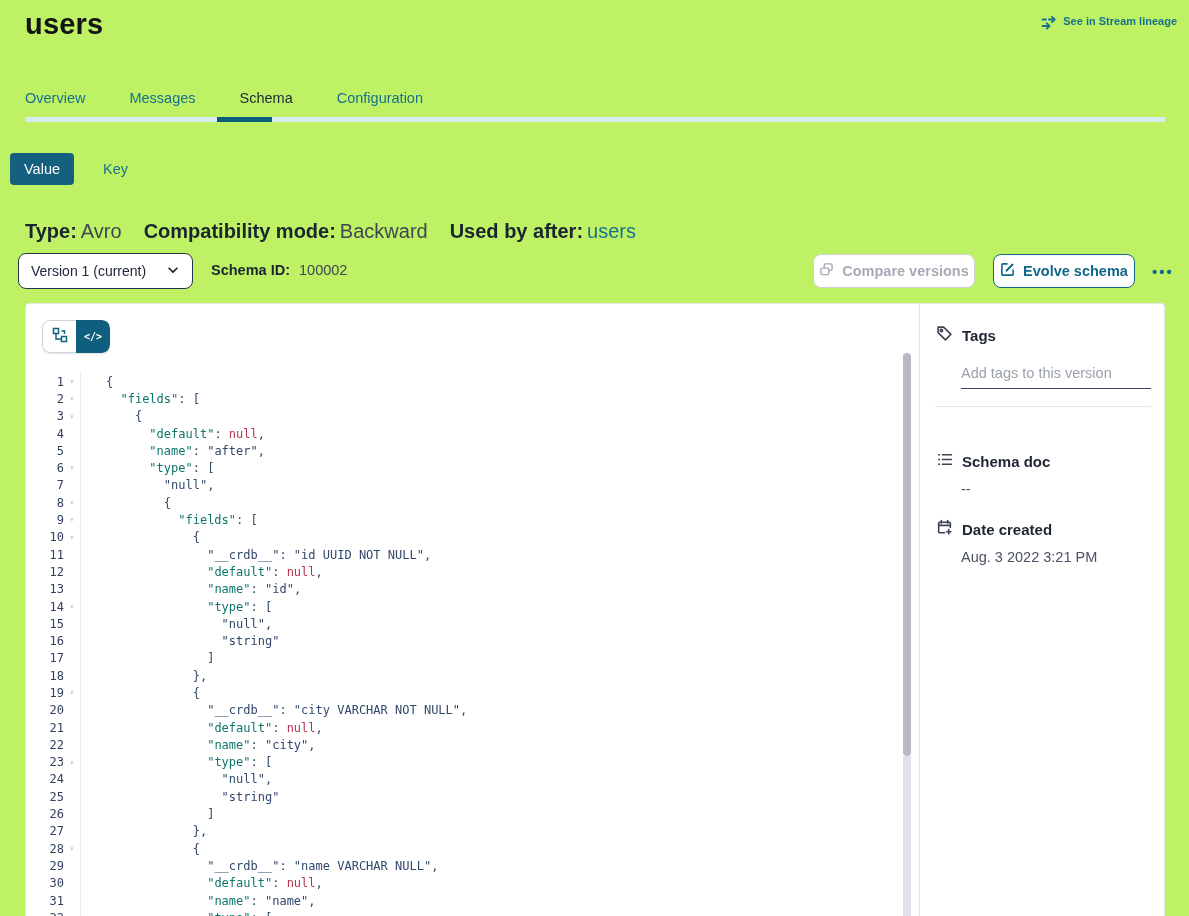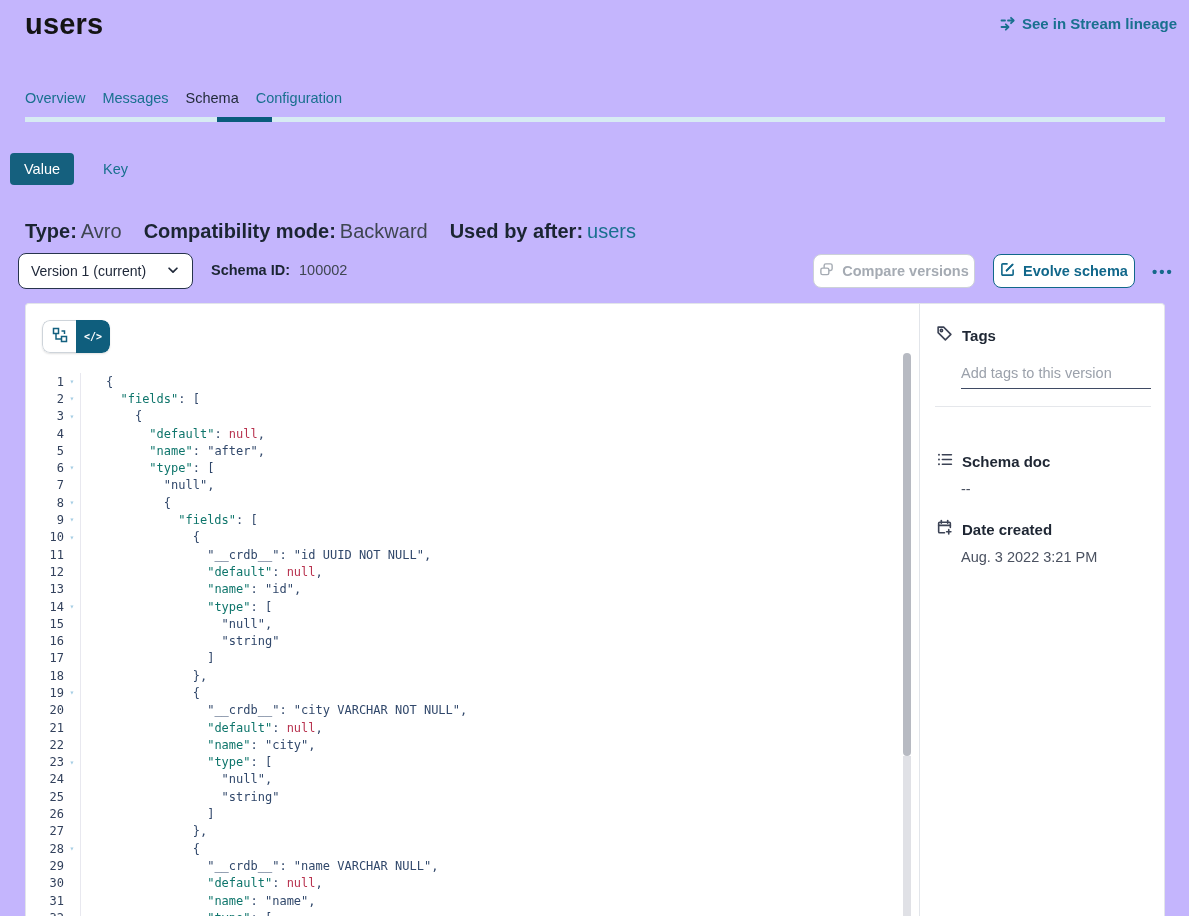--- a/index.html
+++ b/index.html
@@ -3,27 +3,27 @@
 <meta charset="utf-8">
 <style>
   :root{
     --accent:#15607e; --link:#19708f; --ink:#1b2532; --body:#3c4350;
     --tok-key:#0e756b; --tok-str:#31486b; --tok-null:#b8334f;
     --line-num:#32415c; --fold:#a5cde4; --border:#e2e5ea;
   }
   *{box-sizing:border-box;margin:0;padding:0;}
   html,body{background:#fff;}
   body{font-family:"Liberation Sans",sans-serif;color:var(--body);}
-  .stage{position:relative;width:1189px;height:916px;background:#c4b5fd;overflow:hidden;}
+  .stage{position:relative;width:1189px;height:916px;background:#bef264;overflow:hidden;}
 
   .page-title{position:absolute;left:25px;top:8px;font-size:29px;font-weight:800;color:#141414;letter-spacing:.2px;}
-  .lineage-link{position:absolute;right:12px;top:15px;display:flex;align-items:center;gap:5px;color:var(--link);font-size:15px;font-weight:700;cursor:pointer;}
+  .lineage-link{position:absolute;right:12px;top:15px;display:flex;align-items:flex-start;gap:5px;color:var(--link);font-size:11px;font-weight:700;cursor:pointer;}
   .lineage-link svg{display:block;}
 
-  .tab-bar{position:absolute;left:25px;top:90px;display:flex;gap:17px;font-size:14.5px;font-weight:500;}
+  .tab-bar{position:absolute;left:25px;top:90px;display:flex;gap:44px;font-size:14.5px;font-weight:500;}
   .tab{color:var(--link);cursor:pointer;}
   .tab.active{color:#1f2937;}
   .tab-track{position:absolute;left:25px;top:117px;width:1140px;height:5px;background:#d7ebf3;}
   .tab-active-bar{position:absolute;left:217px;top:117px;width:55px;height:5px;background:#0a5b7c;}
 
   .value-btn{position:absolute;left:10px;top:153px;height:32px;padding:0 14px;background:var(--accent);color:#fff;border:none;border-radius:4px;font-size:14.5px;font-family:inherit;cursor:pointer;}
   .key-link{position:absolute;left:103px;top:161px;color:var(--link);font-size:14.5px;font-weight:500;cursor:pointer;}
 
   .meta-row{position:absolute;left:25px;top:220px;font-size:20px;display:flex;gap:22px;}
   .meta-row b{color:var(--ink);font-weight:700;}

